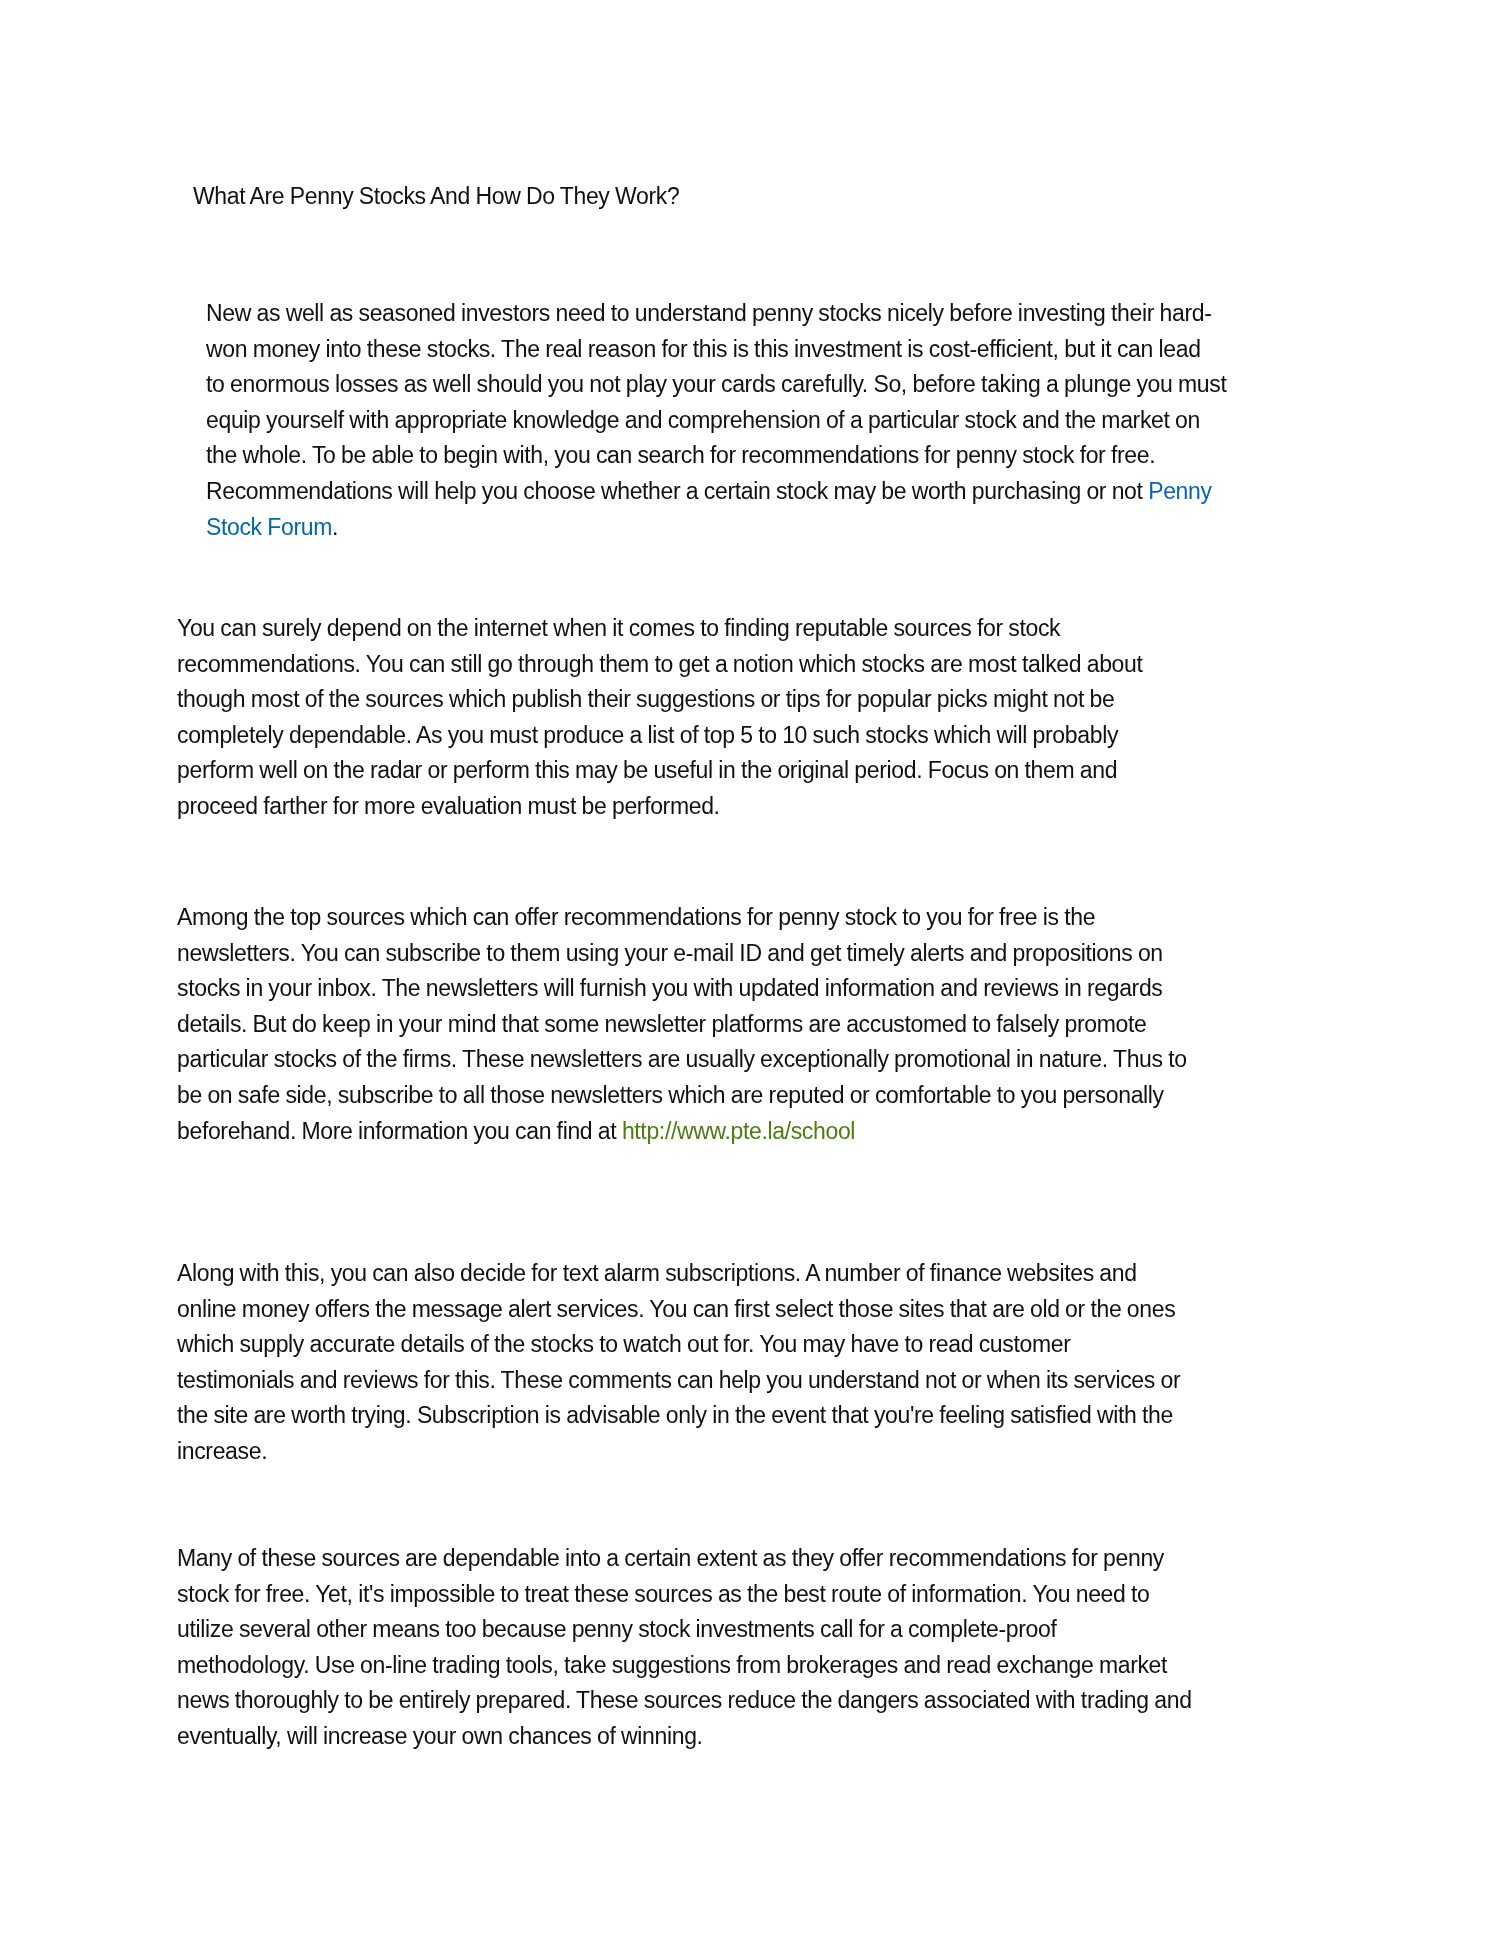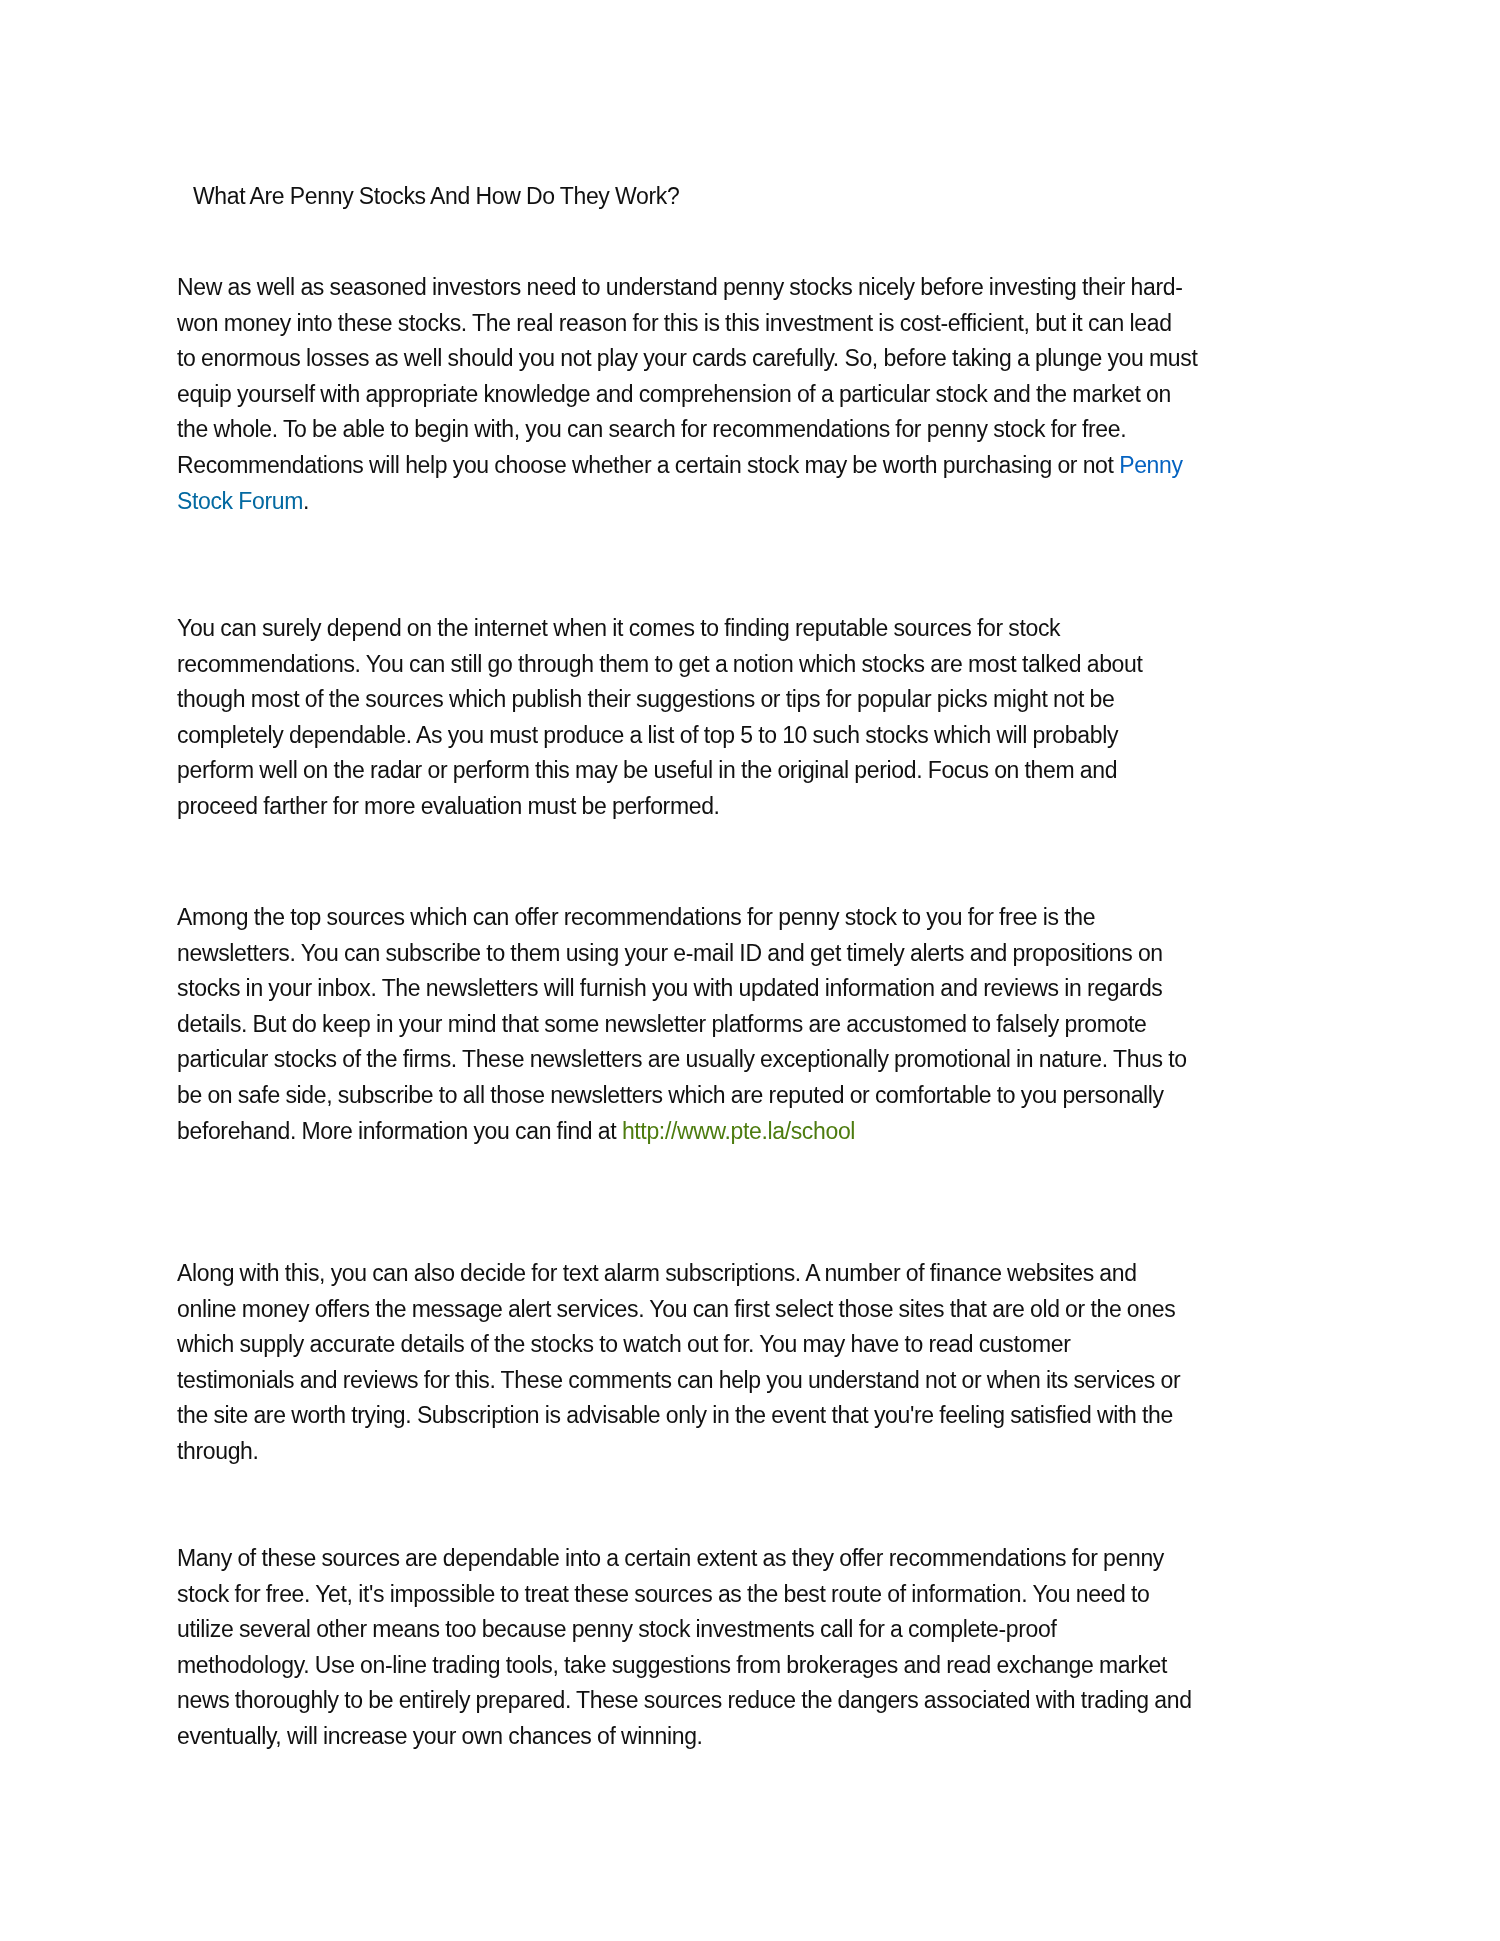--- a/index.html
+++ b/index.html
@@ -9,21 +9,21 @@
       font-family: "Liberation Sans", sans-serif;
       color: #111111;
       font-size: 23px;
       letter-spacing: -0.35px;
       word-spacing: -0.5px;
     }
     .title { position: absolute; top: 178px; left: 16px; white-space: nowrap; line-height: 36px; }
     .para { position: absolute; left: 0; width: 1180px; }
     .line { display: block; height: 35.6px; line-height: 35.6px; white-space: nowrap; }
     a.link { color: #0563c1; }
-    #p1 { top: 270px; }
+    #p1 { top: 296px; margin-left: 29px; }
     #p2 { top: 611px; }
     #p3 { top: 900px; }
     #p4 { top: 1256px; }
     #p5 { top: 1541px; }
   </style>
 </head>
 <body>
 
 <div class="page">
   <div class="title">What Are Penny Stocks And How Do They Work?</div>
@@ -56,21 +56,21 @@
     <span class="line">be on safe side, subscribe to all those newsletters which are reputed or comfortable to you personally</span>
     <span class="line"><span style="white-space:pre">beforehand. More information you can find at </span><a class="link" style="color: #4d7c0f;">http://www.pte.la/school</a></span>
   </div>
 
   <div class="para" id="p4">
     <span class="line">Along with this, you can also decide for text alarm subscriptions. A number of finance websites and</span>
     <span class="line">online money offers the message alert services. You can first select those sites that are old or the ones</span>
     <span class="line">which supply accurate details of the stocks to watch out for. You may have to read customer</span>
     <span class="line">testimonials and reviews for this. These comments can help you understand not or when its services or</span>
     <span class="line">the site are worth trying. Subscription is advisable only in the event that you're feeling satisfied with the</span>
-    <span class="line">through.</span>
+    <span class="line">increase.</span>
   </div>
 
   <div class="para" id="p5">
     <span class="line">Many of these sources are dependable into a certain extent as they offer recommendations for penny</span>
     <span class="line">stock for free. Yet, it's impossible to treat these sources as the best route of information. You need to</span>
     <span class="line">utilize several other means too because penny stock investments call for a complete-proof</span>
     <span class="line">methodology. Use on-line trading tools, take suggestions from brokerages and read exchange market</span>
     <span class="line">news thoroughly to be entirely prepared. These sources reduce the dangers associated with trading and</span>
     <span class="line">eventually, will increase your own chances of winning.</span>
   </div>

